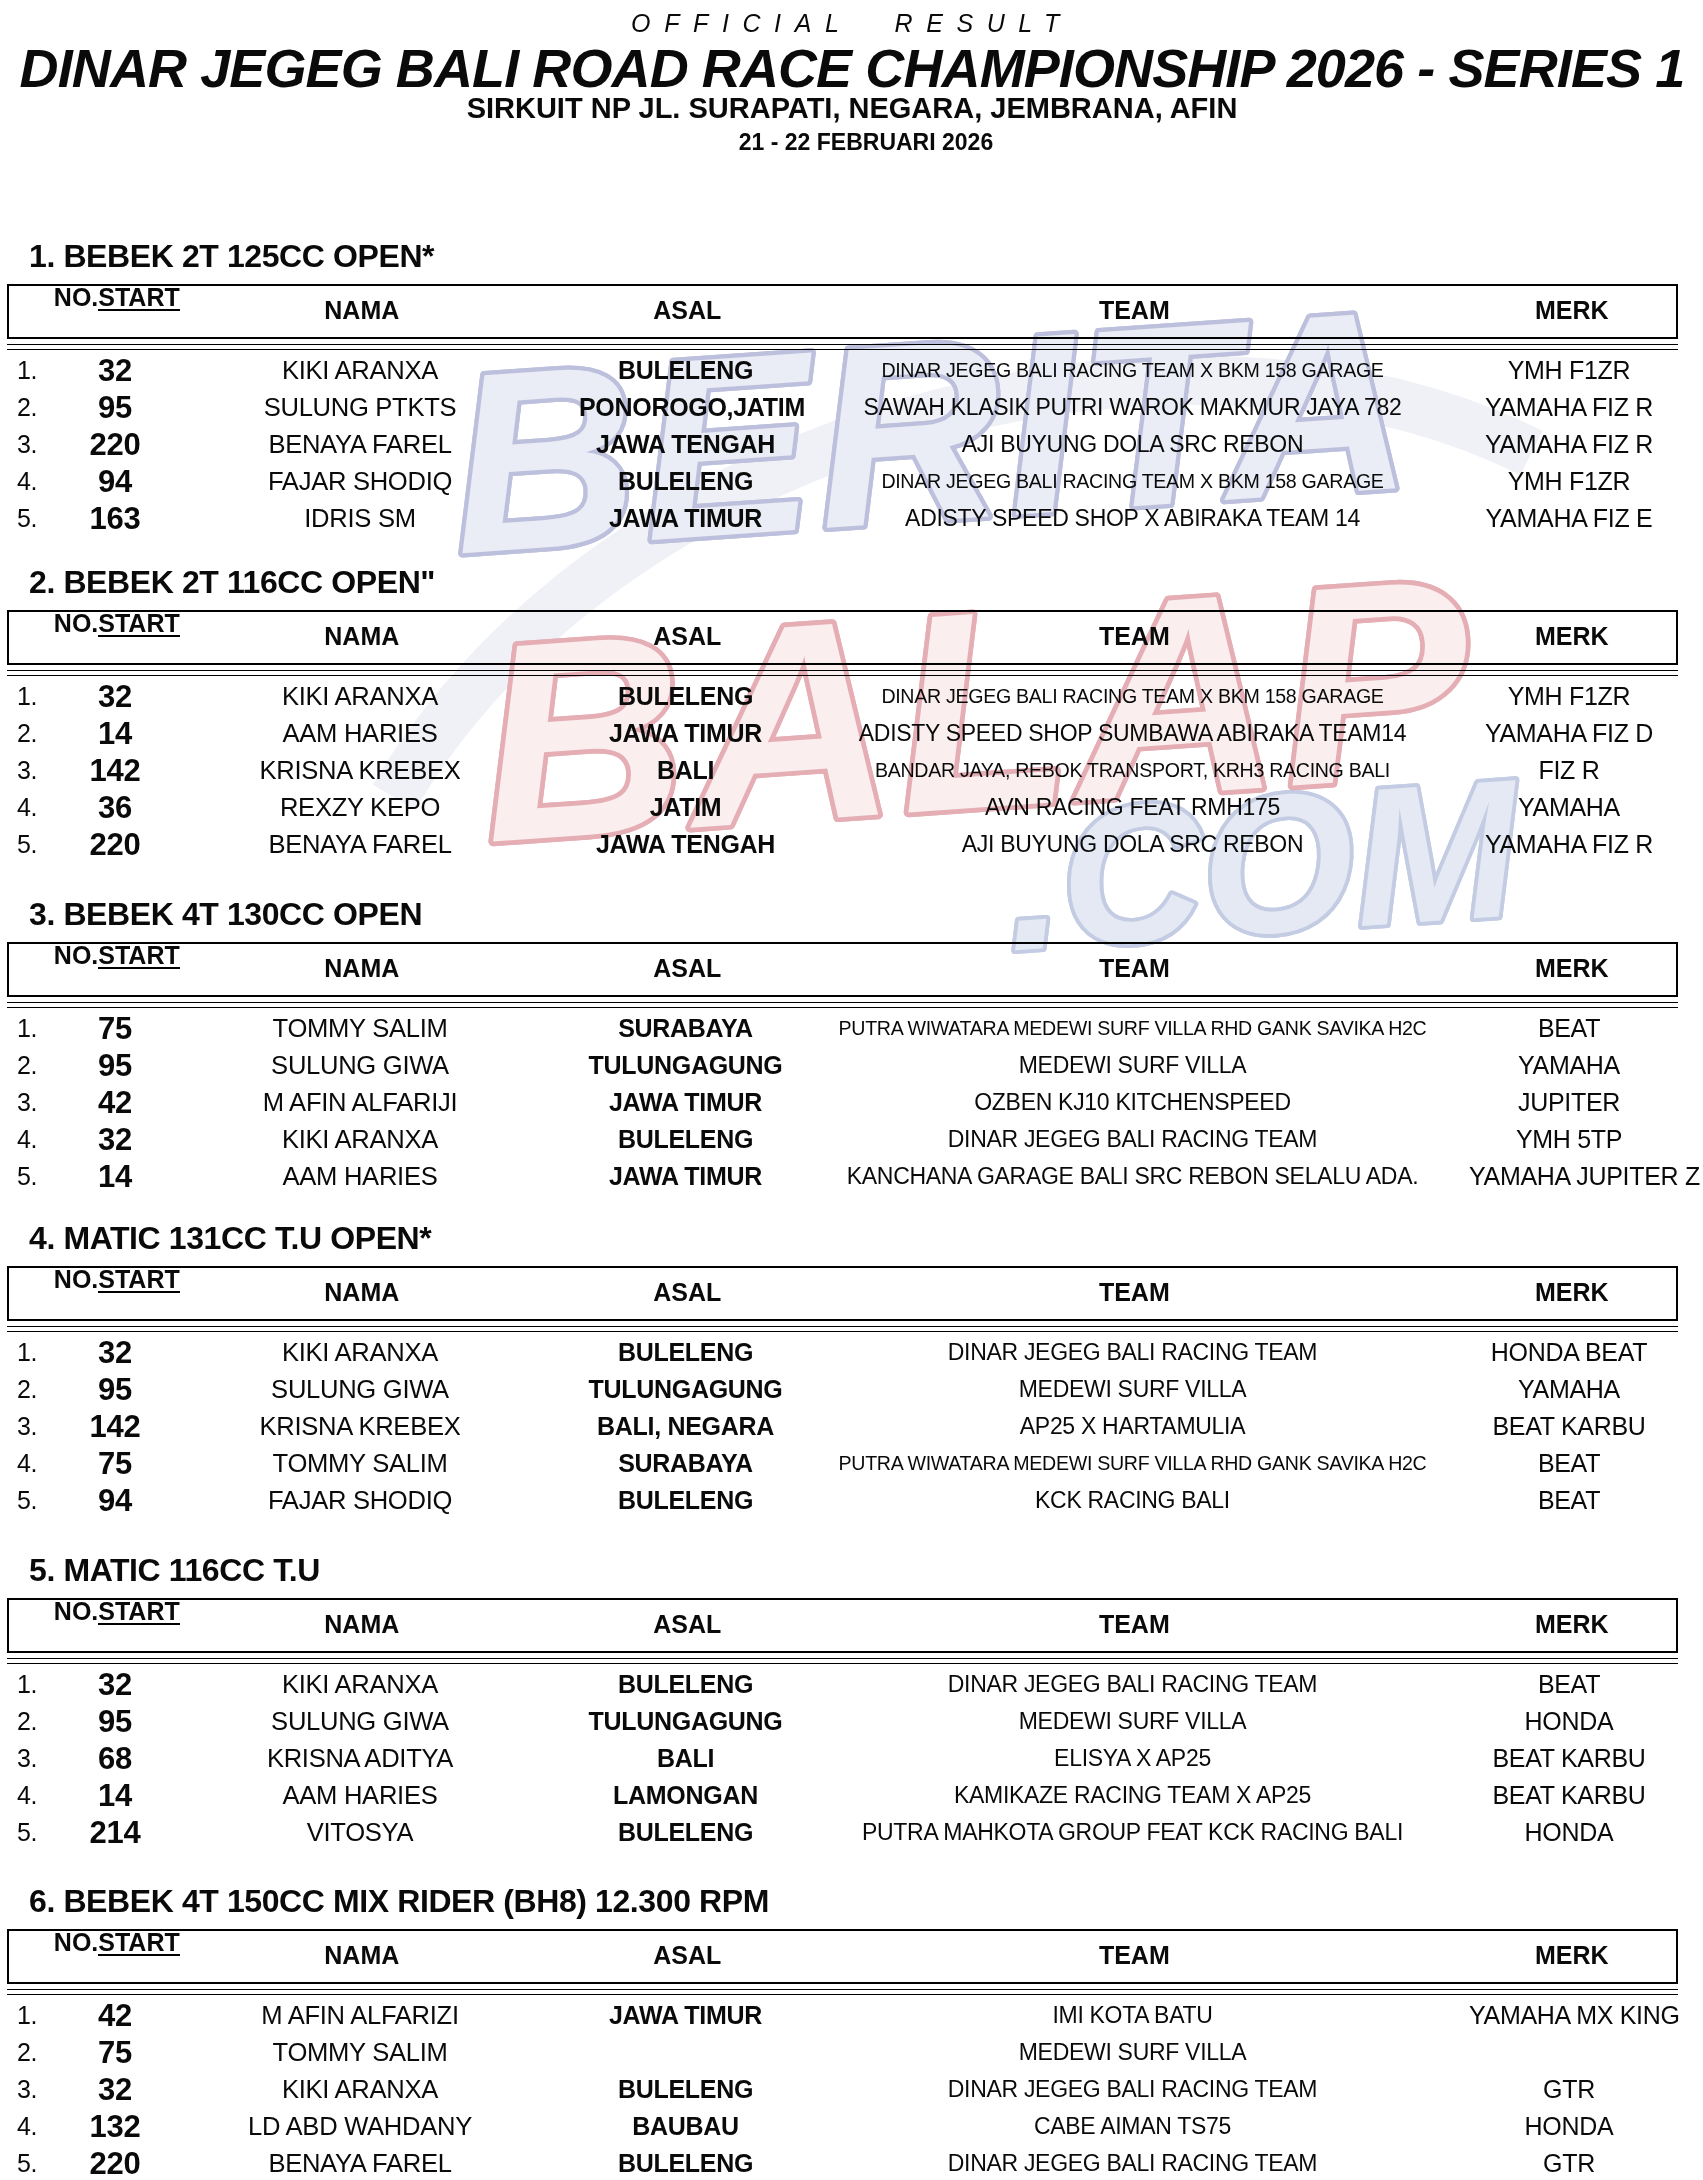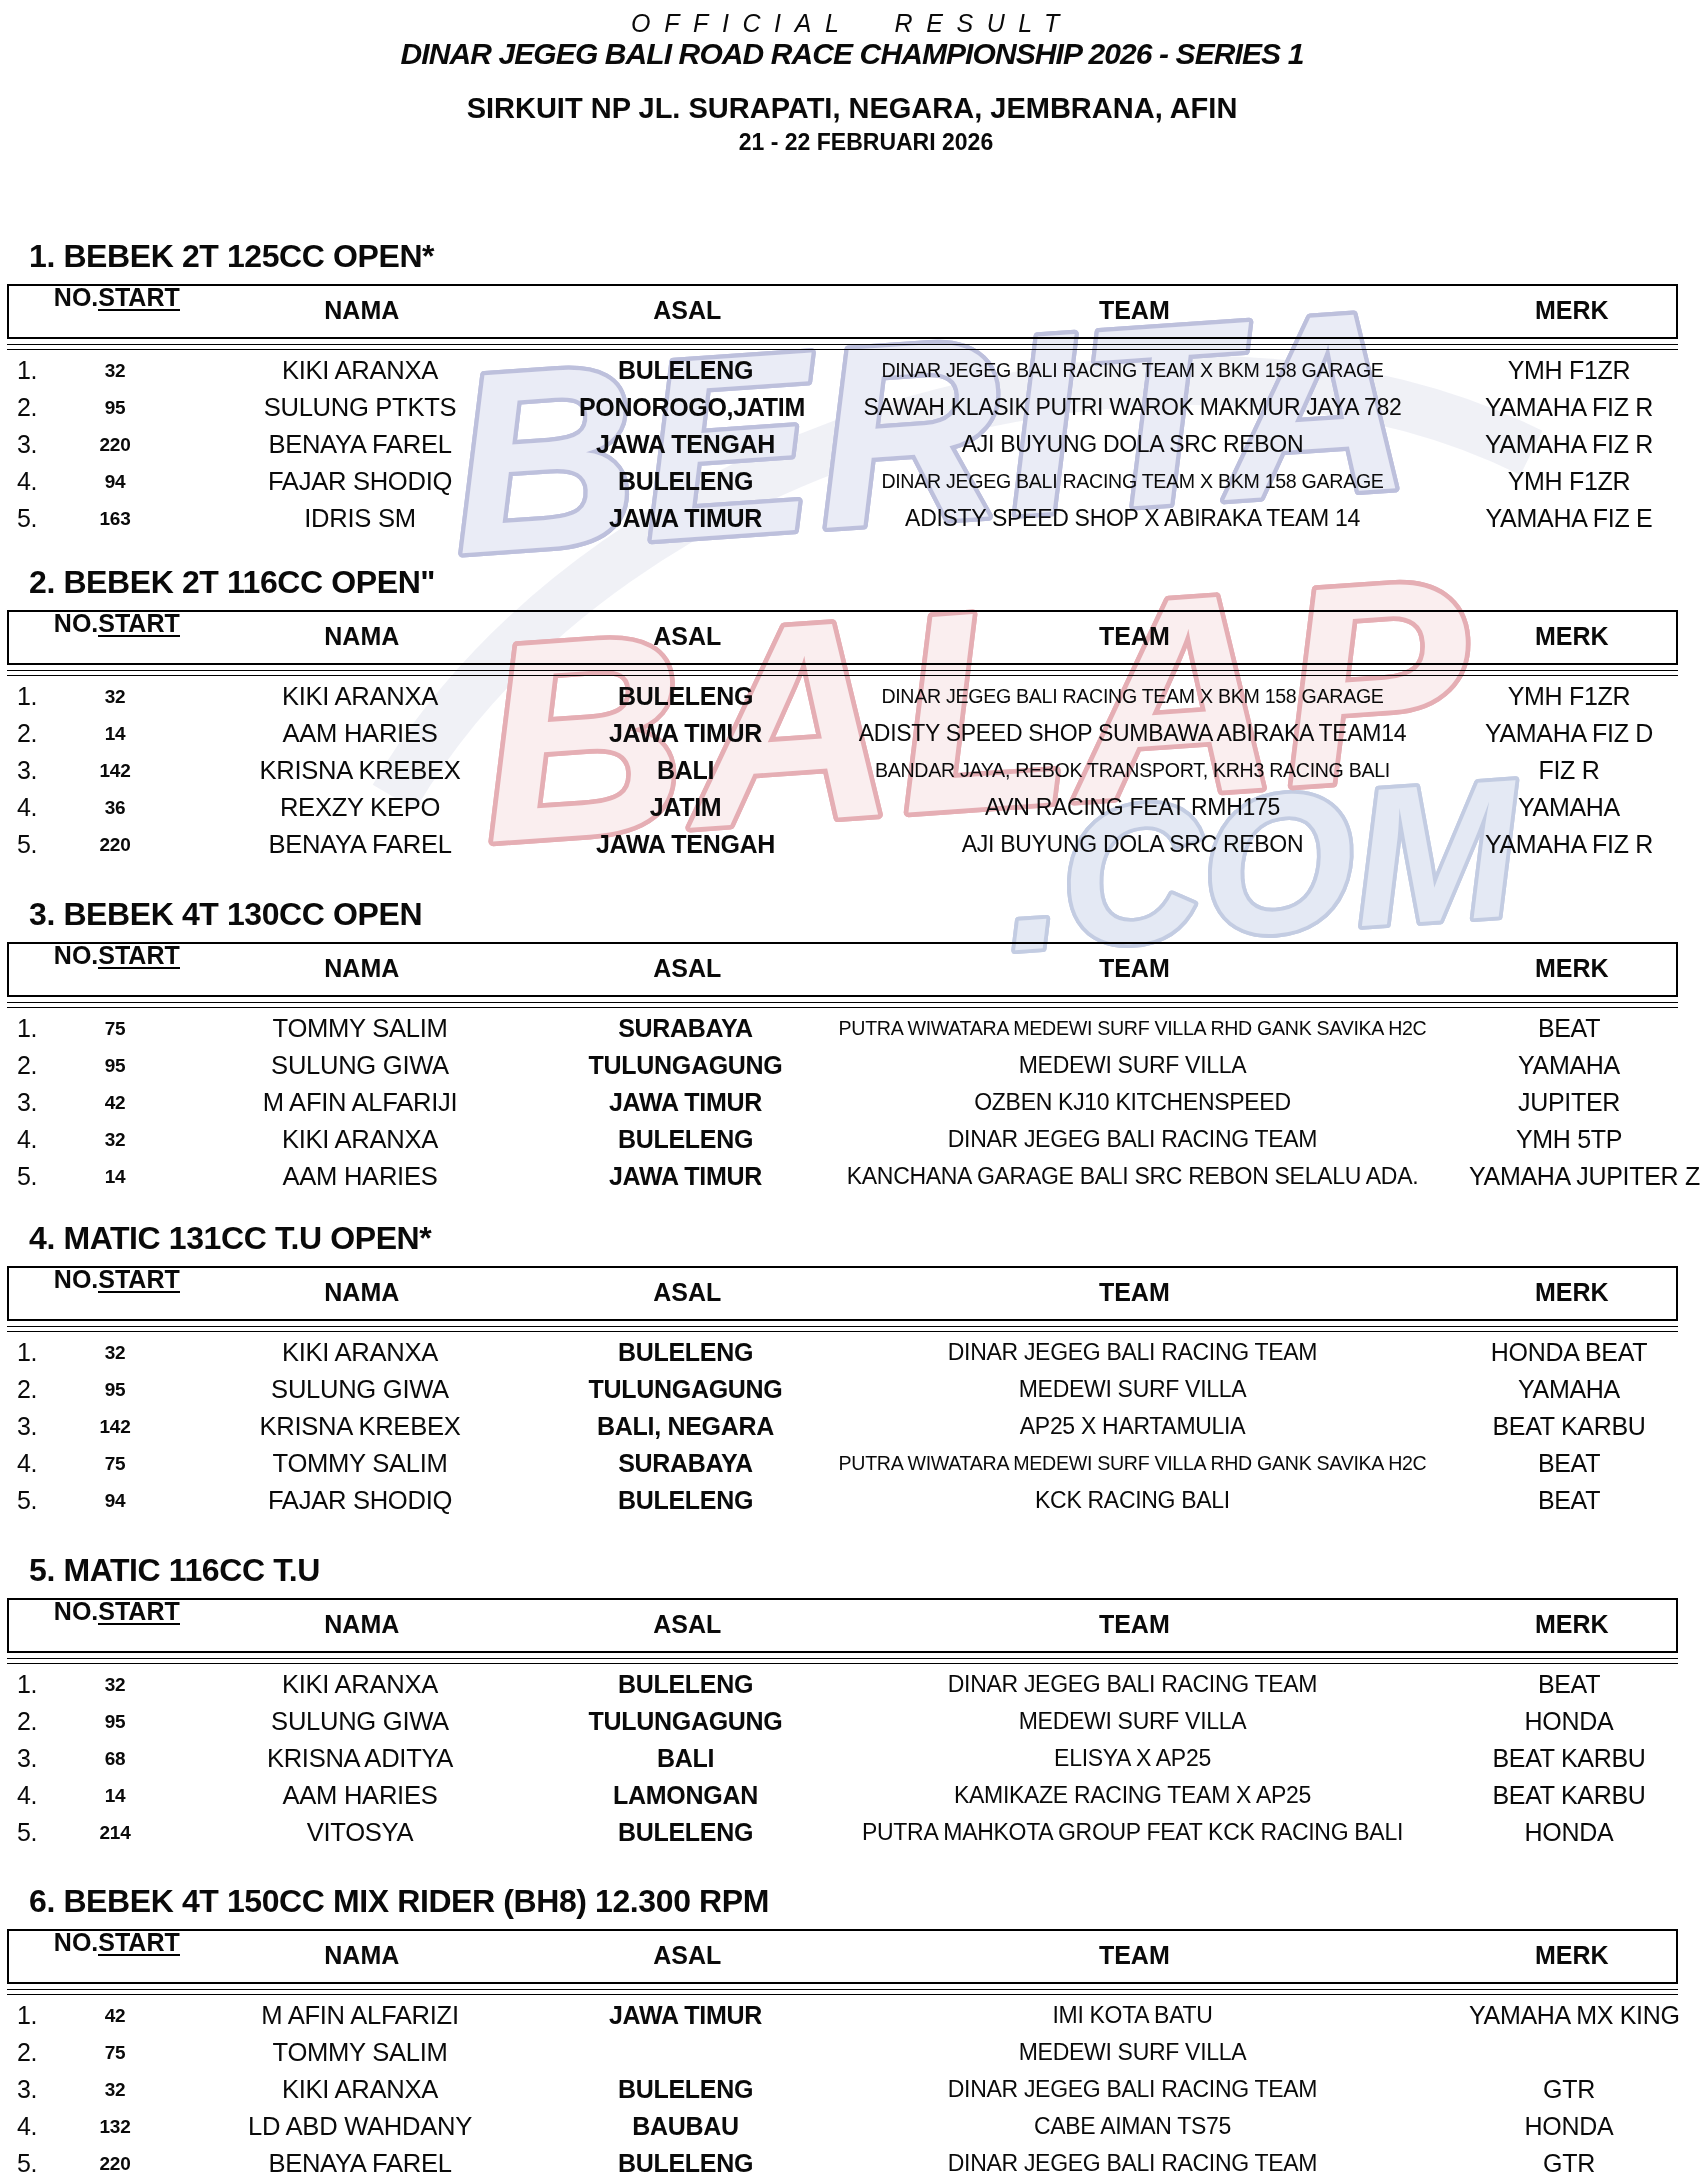--- a/index.html
+++ b/index.html
@@ -5,21 +5,21 @@
   html,body{margin:0;padding:0;}
   body{
     width:1704px;height:2181px;position:relative;overflow:hidden;
     background:#ffffff;color:#0a0a0a;
     font-family:"Liberation Sans", sans-serif;
   }
   
   .doc-label{position:absolute;top:8.5px;left:0;right:0;text-align:center;
     font-size:25px;font-style:italic;font-weight:400;letter-spacing:13.6px;word-spacing:22px;}
   .doc-title{position:absolute;top:37px;left:0;right:0;text-align:center;
-    font-size:30px;font-weight:bold;font-style:italic;letter-spacing:-0.9px;}
+    font-size:54px;font-weight:bold;font-style:italic;letter-spacing:-0.9px;}
   .doc-venue{position:absolute;top:92px;left:0;right:0;text-align:center;
     font-size:29px;font-weight:bold;letter-spacing:0px;}
   .doc-date{position:absolute;top:129px;left:0;right:0;text-align:center;
     font-size:23px;font-weight:bold;padding-left:28px;}
   
   .wm{position:absolute;left:307px;top:247px;opacity:.52;transform:rotate(-4deg);pointer-events:none;}
   .wm text{font-family:"Liberation Sans",sans-serif;font-weight:bold;font-style:italic;
     text-anchor:middle;paint-order:stroke;stroke-linejoin:round;}
   .wm-case{stroke:#ffffff;stroke-width:26px;fill:#ffffff;}
   .wm-berita{font-size:300px;fill:#d8dbee;stroke:#8287be;stroke-width:10px;letter-spacing:6px;}
@@ -40,21 +40,21 @@
   .hc.asal{left:572px;width:213px;}
   .hc.team{left:785px;width:681px;}
   .hc.merk{left:1463px;width:200px;}
   .dline{position:absolute;left:6.8px;top:118px;width:1671px;height:6px;
     border-top:1.7px solid #000;border-bottom:1.7px solid #000;box-sizing:border-box;}
   .rows{position:absolute;left:0;top:126px;width:1704px;}
   .row{position:relative;height:37px;}
   .c{position:absolute;top:0;height:37px;line-height:37px;text-align:center;
     font-size:25px;white-space:nowrap;letter-spacing:-0.3px;}
   .c.rank{left:10.2px;width:51px;text-align:left;padding-left:6.8px;}
-  .c.no{left:64px;width:102px;font-weight:bold;font-size:19px;}
+  .c.no{left:64px;width:102px;font-weight:bold;font-size:31px;}
   .c.nama{left:145px;width:430px;font-size:25.6px;}
   .c.asal{left:579px;width:213px;font-weight:bold;}
   .c.team{left:792px;width:681px;font-size:23px;}
   .c.team.sm{font-size:19.6px;}
   .c.merk{left:1469px;width:200px;}
 </style>
 </head>
 <body>
 
 <svg class="wm" width="1278" height="767" viewBox="0 0 1500 900">

